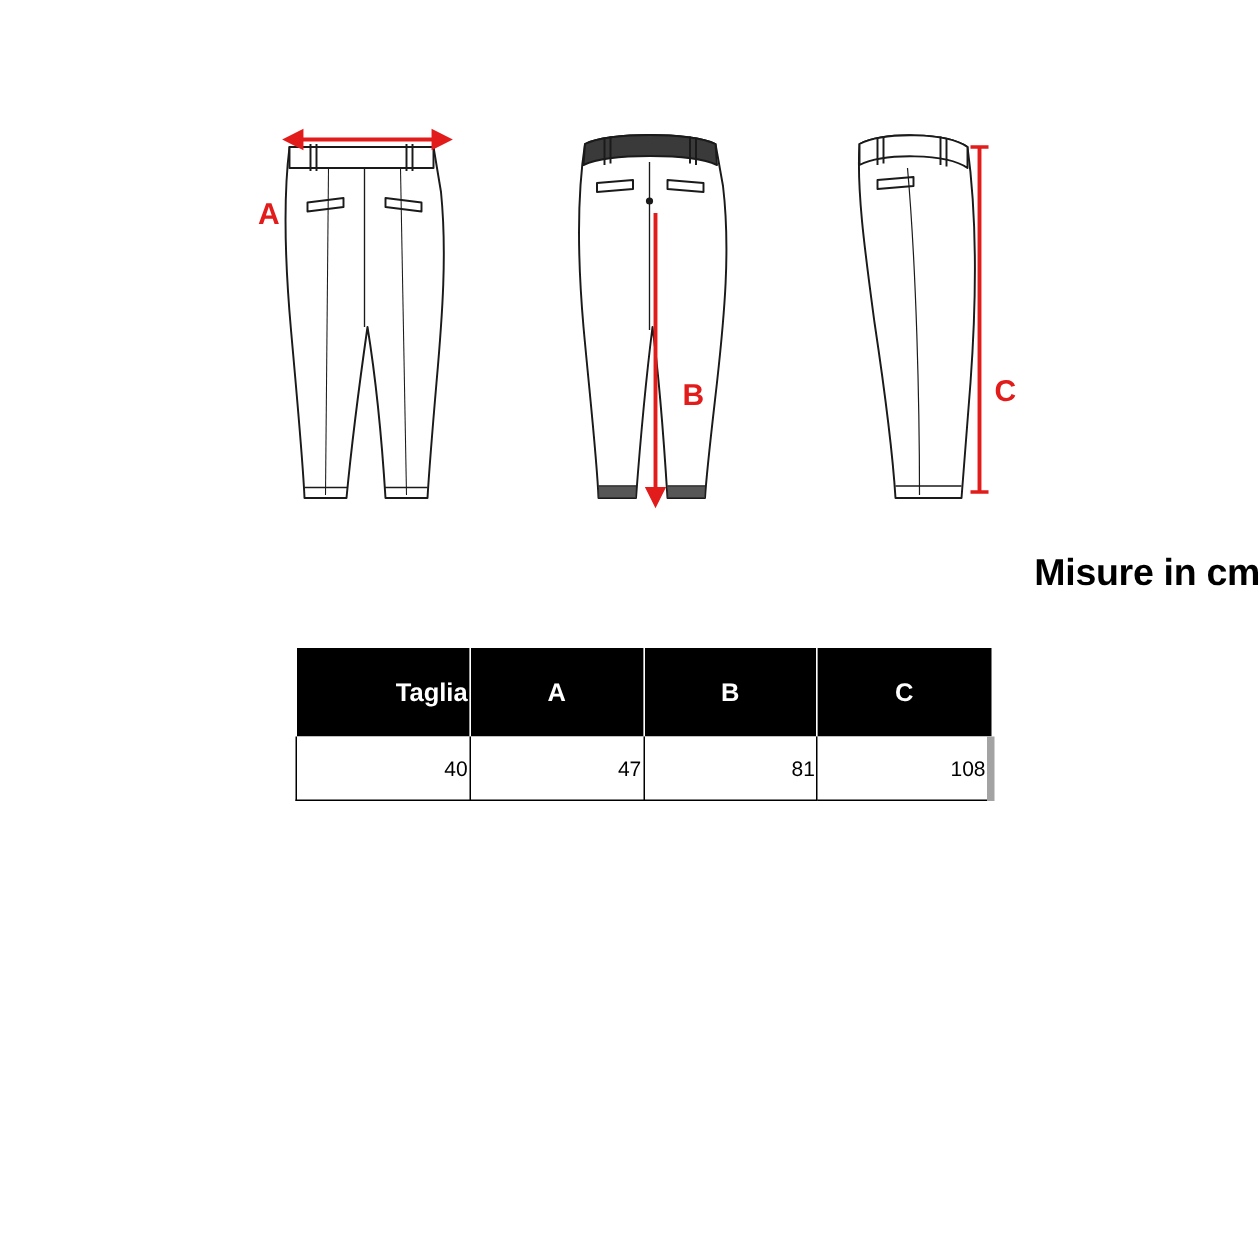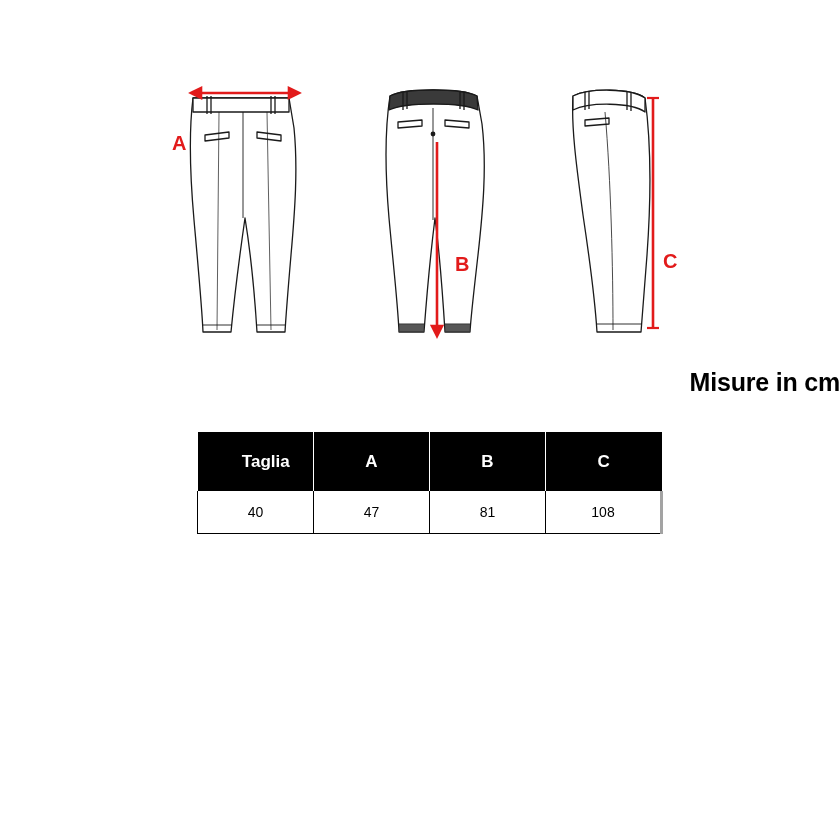--- a/index.html
+++ b/index.html
@@ -80,39 +80,39 @@
     color: #ffffff;
     font-size: 17px;
     font-weight: bold;
     height: 57px;
     vertical-align: middle;
     border-right: 1px solid #ffffff;
     font-family: "Liberation Sans", sans-serif;
   }
   table.size-table thead th:last-child { border-right: none; }
   table.size-table thead th.col-label {
-    text-align: center;
+    text-align: right;
     padding-left: 22px;
   }
   table.size-table tbody td {
     background: #ffffff;
     color: #000000;
     font-size: 14px;
     height: 40px;
-    text-align: center;
+    text-align: right;
     vertical-align: middle;
     border-right: 1px solid #000000;
     border-bottom: 1px solid #000000;
     border-top: none;
     font-family: "Liberation Sans", sans-serif;
   }
   table.size-table tbody td:first-child {
     border-left: 1px solid #000000;
   }
-  table.size-table tbody td:last-child { border-right: 3px solid #a3a3a3; }
+  table.size-table tbody td:last-child { border-right: 5px solid #a3a3a3; }
 </style>
 </head>
 <body>
 
 <div class="sheet">
 
   <div class="figures">
 
     <div class="figure fig-front">
       <svg width="180" height="300" viewBox="0 0 180 300" xmlns="http://www.w3.org/2000/svg">

